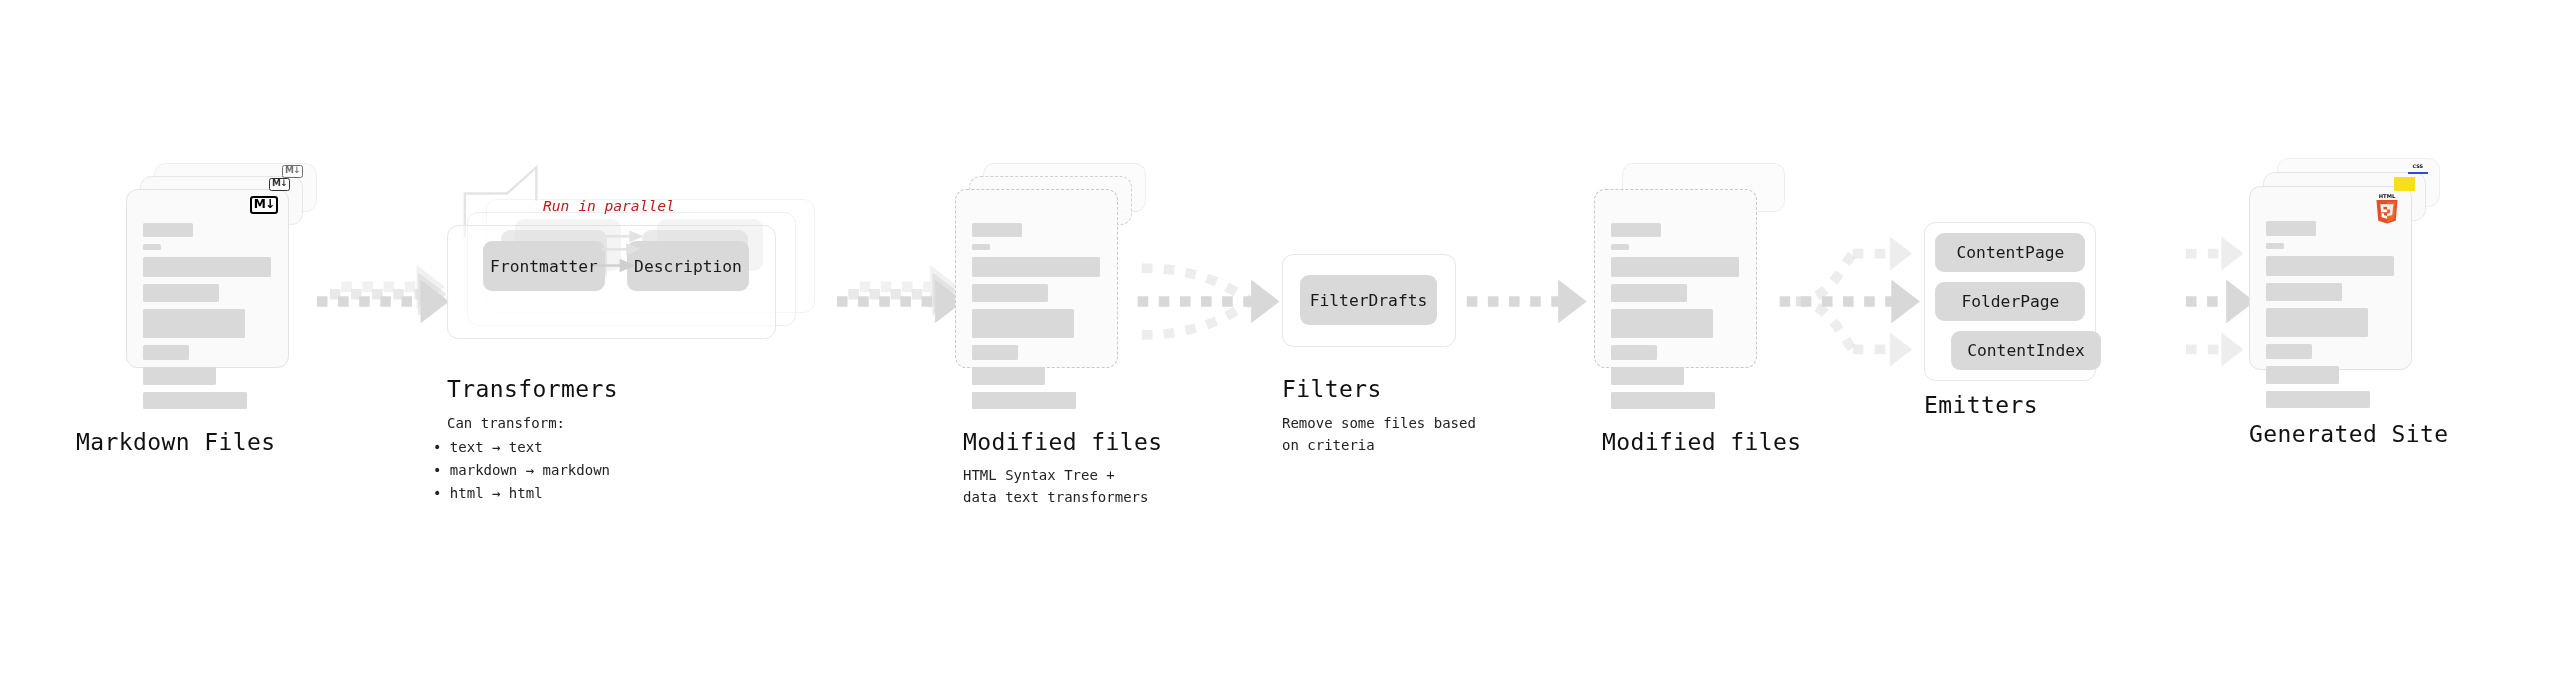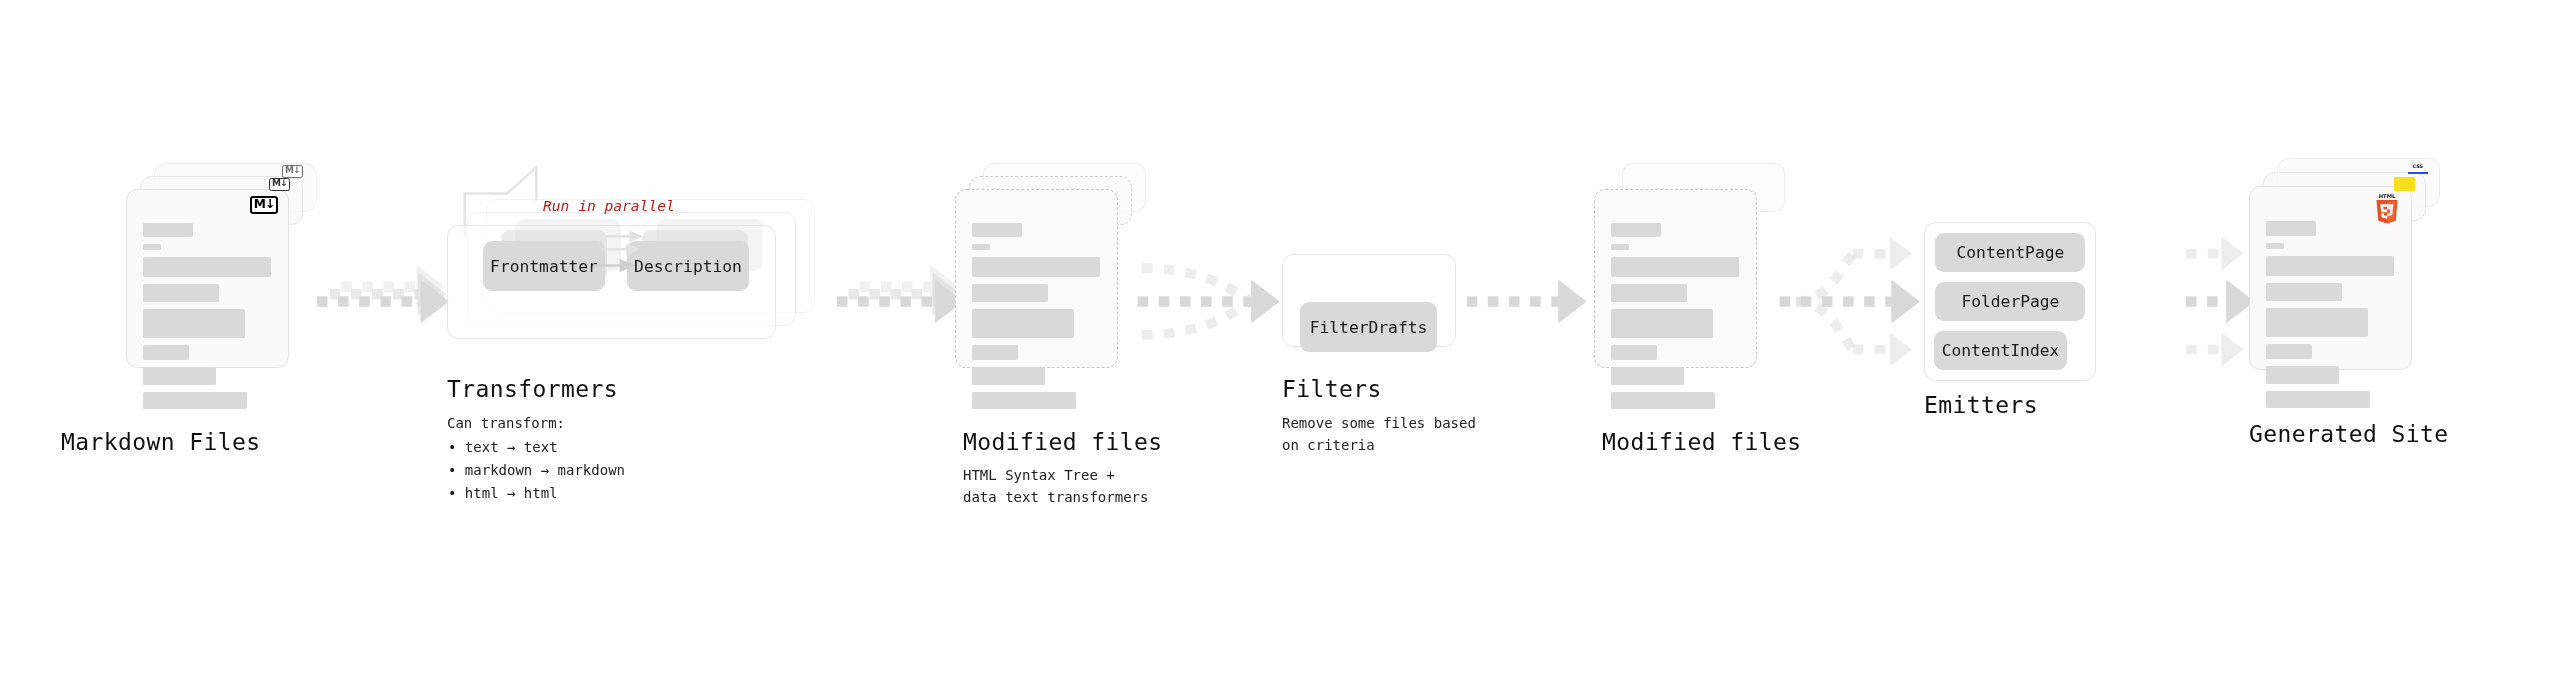--- a/index.html
+++ b/index.html
@@ -192,21 +192,21 @@
         <div class="bar" style="width:102px; height:28.4px;"></div>
         <div class="bar" style="width:46px;  height:14.6px;"></div>
         <div class="bar" style="width:73px;  height:18px;"></div>
         <div class="bar" style="width:104px; height:16.3px;"></div>
       </div>
     </div>
     <div class="badge md-badge md-badge-sm" style="left:156px; top:2.4px; opacity:.55;">M↓</div>
     <div class="badge md-badge md-badge-sm" style="left:143px; top:15.4px; opacity:.8;">M↓</div>
     <div class="badge md-badge" style="left:124px; top:32.5px;">M↓</div>
   </div>
-  <div class="title" style="left:61px; top:429px;">Markdown Files</div>
+  <div class="title" style="left:76px; top:429px;">Markdown Files</div>
 
   <div class="stack" style="left:447px; top:199px;">
     <div class="gbox g1" style="left:39px;  top:0px;  width:329px; height:114px;"></div>
     <div class="gbox g2" style="left:19.5px;  top:13px; width:329px; height:114px;"></div>
     <div class="gbox" style="left:0px;   top:26px; width:329px; height:114px;"></div>
 
     <div class="chip f1" style="left:68px;  top:19.5px; width:106px; height:52px;"></div>
     <div class="chip f2" style="left:54px;  top:31px; width:106px; height:52px;"></div>
     <div class="chip" style="left:36px;  top:42px; width:122px; height:50px;">
       <span>Frontmatter</span>
@@ -227,21 +227,21 @@
       </g>
       <g stroke="#cfcfcf" stroke-width="3" fill="#cfcfcf">
         <line x1="180" y1="82" x2="214" y2="82"></line>
           <path d="M214,76 L228,82 L214,88 Z"></path>
       </g>
     </svg>
   </div>
   <div class="note" style="left:543px; top:197px;">Run in parallel</div>
   <div class="title" style="left:447px; top:376px;">Transformers</div>
   <div class="sub" style="left:447px; top:413px;">Can transform:</div>
-  <div class="bullets" style="left:448px; top:436px;">
+  <div class="bullets" style="left:433px; top:436px;">
     <ul>
       <li>text → text</li>
       <li>markdown → markdown</li>
       <li>html → html</li>
     </ul>
   </div>
 
   <div class="stack" style="left:955px; top:163px;">
     <div class="card dotted ghost2" style="left:28px; top:0px;  width:163px; height:49px;"></div>
     <div class="card dashed ghost1" style="left:14px; top:13px; width:163px; height:49px;"></div>
@@ -257,21 +257,21 @@
         <div class="bar" style="width:104px; height:16.3px;"></div>
       </div>
     </div>
   </div>
   <div class="title" style="left:963px; top:429px;">Modified files</div>
   <div class="sub" style="left:963px; top:465px;">HTML Syntax Tree +
 data text transformers</div>
 
   <div class="stack" style="left:1282px; top:254px;">
     <div class="gbox" style="left:0; top:0; width:174px; height:93px;"></div>
-    <div class="chip" style="left:18px; top:21px; width:137px; height:50px;margin-top:27px;">
+    <div class="chip" style="left:18px; top:21px; width:137px; height:50px;">
       <span>FilterDrafts</span>
     </div>
   </div>
   <div class="title" style="left:1282px; top:376px;">Filters</div>
   <div class="sub" style="left:1282px; top:413px;">Remove some files based
 on criteria</div>
 
   <div class="stack" style="left:1594px; top:163px;">
     <div class="card dotted ghost2" style="left:28px; top:0px;  width:163px; height:49px;"></div>
     <div class="card dashed" style="left:0px; top:26px; width:163px; height:179px;">
@@ -290,21 +290,21 @@
   <div class="title" style="left:1602px; top:429px;">Modified files</div>
 
   <div class="stack" style="left:1924px; top:222px;">
     <div class="gbox" style="left:0; top:0; width:172px; height:159px;"></div>
     <div class="chip" style="left:11.4px; top:11.4px; width:150px; height:39px;">
       <span>ContentPage</span>
     </div>
     <div class="chip" style="left:11.4px; top:60px; width:150px; height:39px;">
       <span>FolderPage</span>
     </div>
-    <div class="chip" style="left:10px; top:109px; width:133px; height:39px;">
+    <div class="chip" style="left:27px; top:109px; width:150px; height:39px;">
       <span>ContentIndex</span>
     </div>
   </div>
   <div class="title" style="left:1924px; top:392px;">Emitters</div>
 
   <div class="stack" style="left:2249px; top:158px;">
     <div class="card ghost2" style="left:28px; top:0px;  width:163px; height:49px;"></div>
     <div class="card ghost1" style="left:14px; top:14px; width:163px; height:49px;"></div>
     <div class="card" style="left:0px; top:28.4px; width:163px; height:184px;">
       <div class="bars" style="top:34px;">

